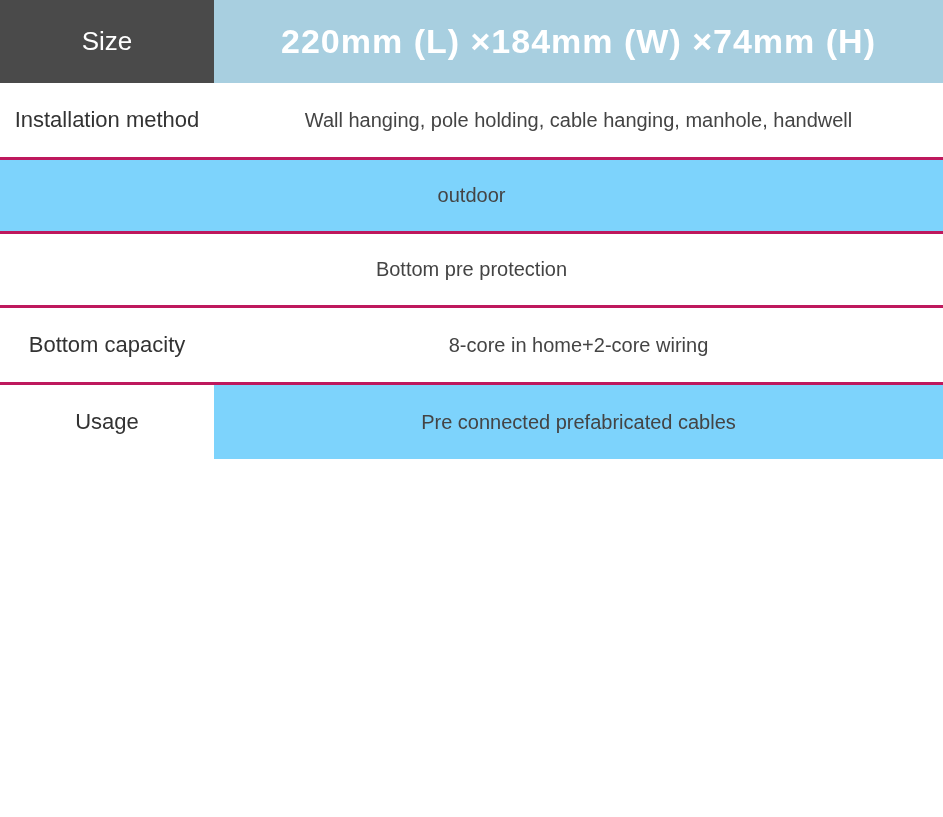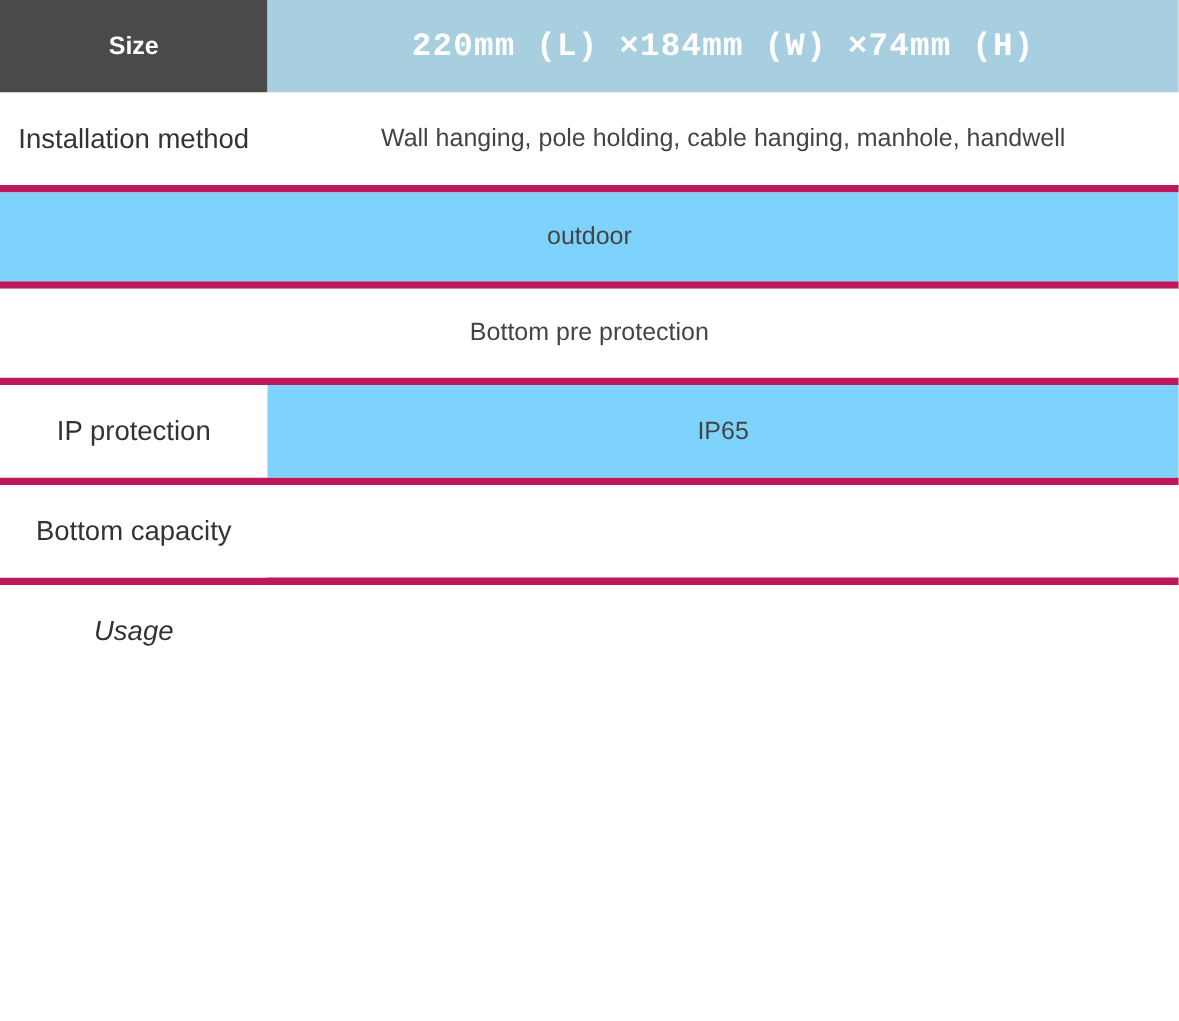--- a/index.html
+++ b/index.html
@@ -20,55 +20,53 @@
     }
 
     .header-row {
       display: flex;
       width: 100%;
     }
 
     .header-label {
       background-color: #4a4a4a;
       color: #ffffff;
-      font-size: 20px;
-      font-weight: bold;
+      font-size: 26px;
+      font-weight: normal;
       text-align: center;
       width: 214px;
       min-width: 214px;
       padding: 22px 10px;
       display: flex;
       align-items: center;
       justify-content: center;
     }
 
     .header-value {
       background-color: #a8cfe0;
       color: #ffffff;
-      font-size: 26px;
+      font-size: 34px;
       font-weight: bold;
       text-align: center;
       flex: 1;
       padding: 22px 33px;
       display: flex;
       align-items: center;
       justify-content: center;
       letter-spacing: 1px;
-      font-family: Liberation Mono, monospace;
     }
 
     .data-row {
       display: flex;
       width: 100%;
-      border-bottom: 6px solid #be185d;
+      border-bottom: 3px solid #be185d;
     }
 
     .data-row:last-child {
       border-bottom: none;
-      font-style: italic;
     }
 
     .row-label {
       width: 214px;
       min-width: 214px;
       padding: 24px 10px;
       font-size: 22px;
       color: #333333;
       text-align: center;
       display: flex;
@@ -114,24 +112,22 @@
   <div class="data-row row-white">
         <div class="row-label">Installation method</div>
         <div class="row-value">Wall hanging, pole holding, cable hanging, manhole, handwell</div>
       </div>
       <div class="data-row row-alt">
         <div class="row-value">outdoor</div>
       </div>
       <div class="data-row row-white">
         <div class="row-value">Bottom pre protection</div>
       </div>
-      <div class="data-row row-alt">
-        <div class="row-label">IP protection</div>
-        <div class="row-value">IP65</div>
-      </div>
       <div class="data-row row-white">
         <div class="row-label">Bottom capacity</div>
+        <div class="row-value">8-core in home+2-core wiring</div>
       </div>
       <div class="data-row row-alt">
         <div class="row-label">Usage</div>
+        <div class="row-value">Pre connected prefabricated cables</div>
       </div>
     </div>
 </div>
 
 </body></html>

